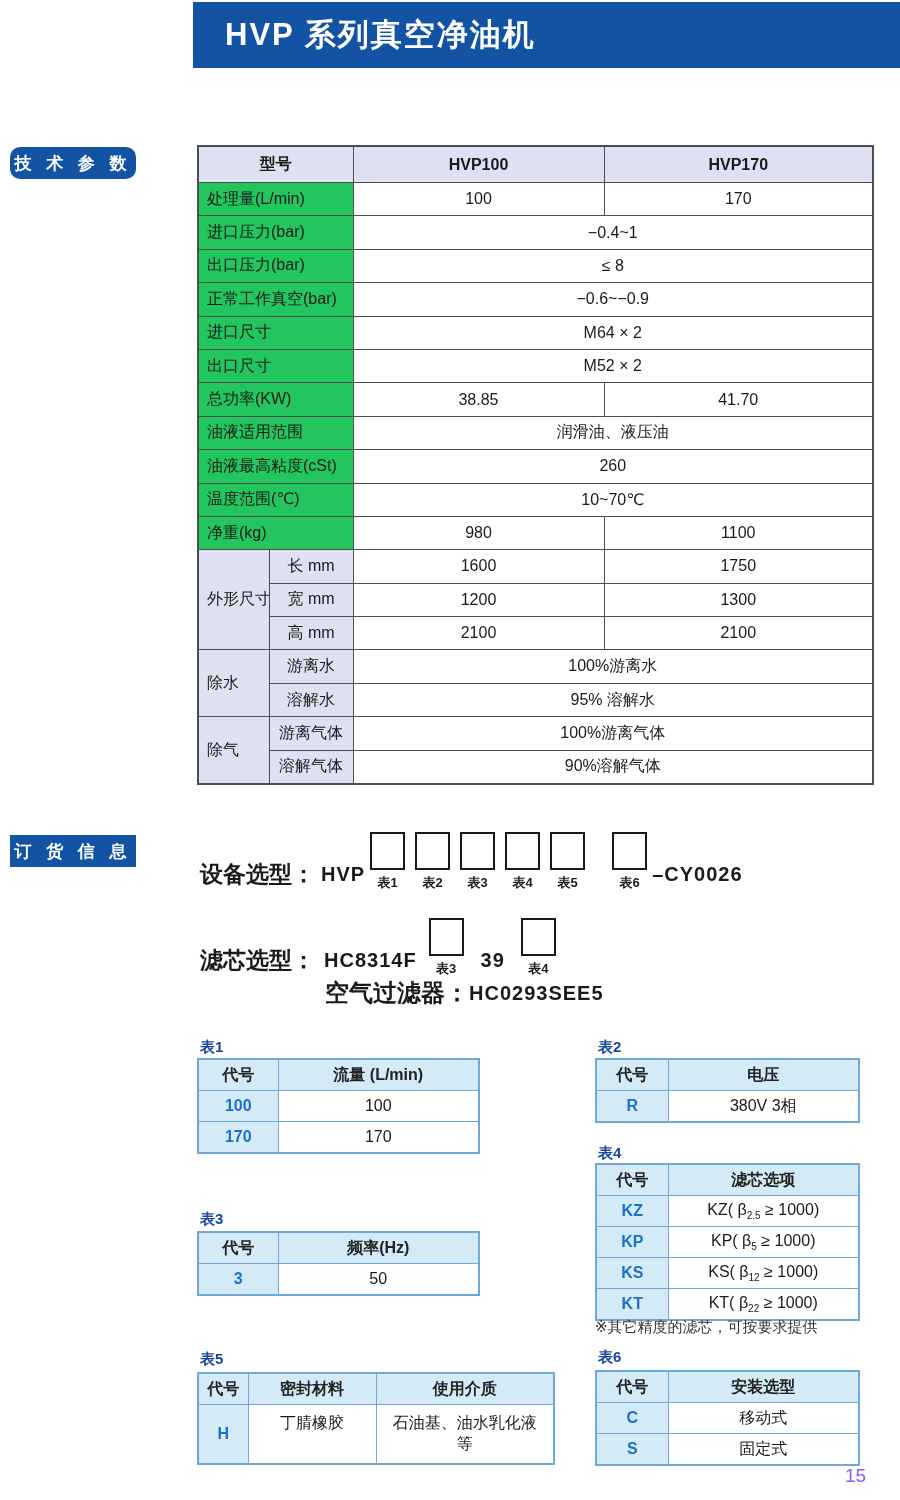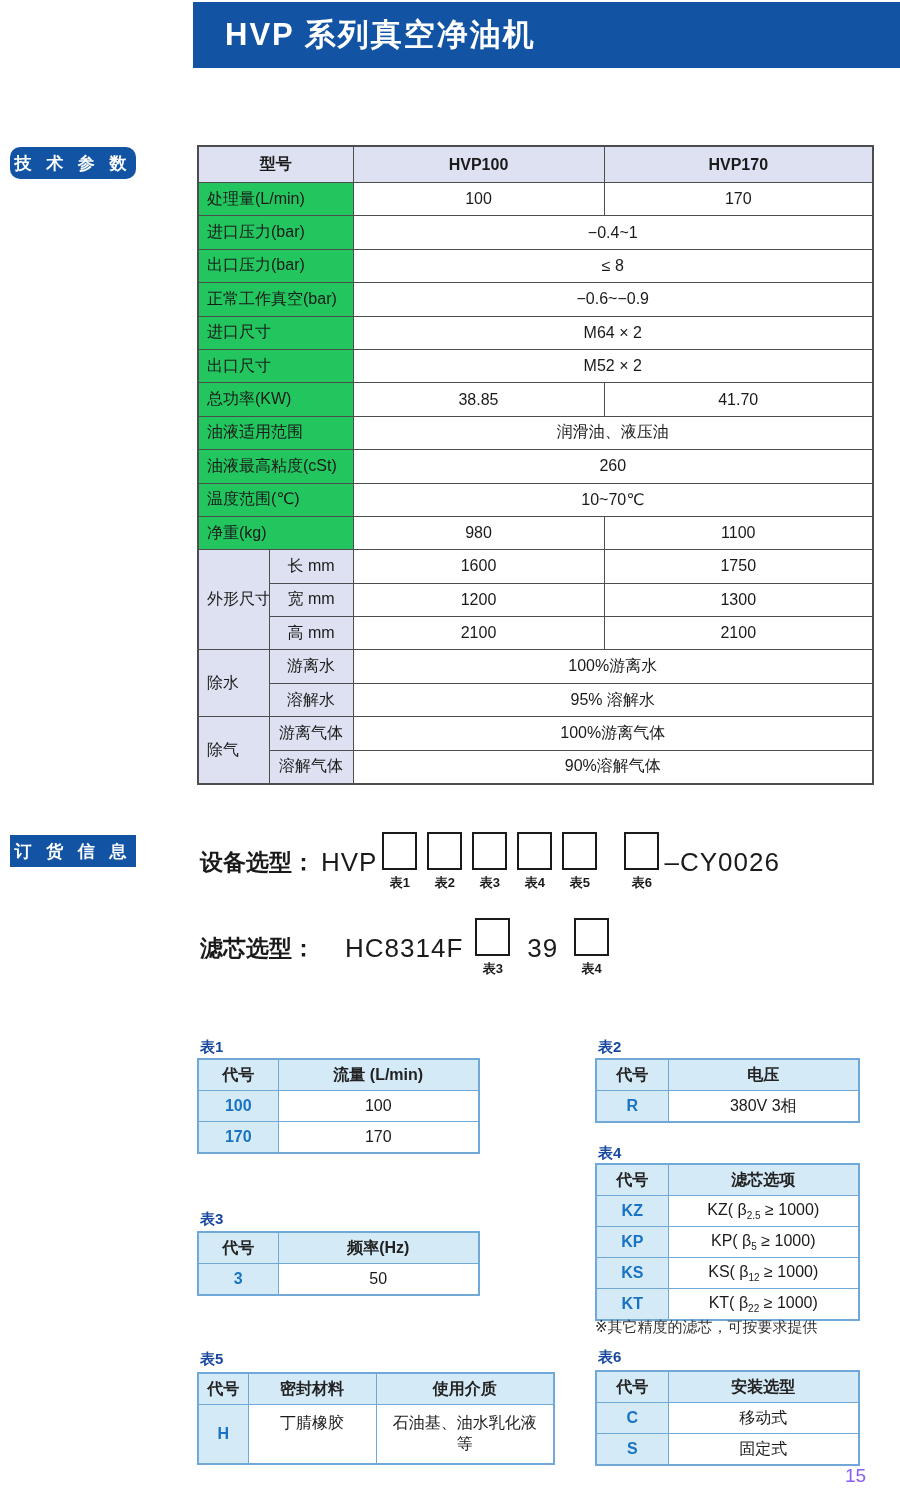--- a/index.html
+++ b/index.html
@@ -33,23 +33,23 @@
     border:1px solid #4d4d4d;height:32.4px;padding:0 4px;
     text-align:center;vertical-align:middle;overflow:hidden;white-space:nowrap;
   }
   table.spec td.lbl{
     background:#22c55e;text-align:left;padding-left:8px;font-weight:500;
   }
   table.spec td.grp{background:#dee1f1;text-align:left;padding-left:8px;font-weight:500;}
   table.spec td.sub{background:#dee1f1;text-align:center;font-weight:500;}
   table.spec tr.hd td{background:#dee1f1;font-weight:bold;height:35px;text-align:center;}
   
-  .order-line{position:absolute;display:flex;align-items:center;}
+  .order-line{position:absolute;display:flex;align-items:flex-end;}
   .ol-label{font-size:23px;font-weight:bold;line-height:36px;white-space:nowrap;}
-  .ol-code{font-size:26px;font-weight:normal;line-height:36px;white-space:nowrap;letter-spacing:1px;}
+  .ol-code{font-size:20px;font-weight:bold;line-height:36px;white-space:nowrap;letter-spacing:1px;}
   .boxwrap{display:inline-flex;flex-direction:column;align-items:center;margin:0 5px;}
   .sel-box{width:31px;height:34px;border:2px solid #1a1a1a;background:#ffffff;}
   .box-label{font-size:13px;font-weight:bold;margin-top:4px;white-space:nowrap;}
   .gap-l{margin-left:22px;}
   
   .mini-title{
     position:absolute;font-size:15px;font-weight:bold;color:#17479e;white-space:nowrap;
   }
   table.mini{
     position:absolute;border-collapse:collapse;table-layout:fixed;
@@ -204,32 +204,36 @@
     </span>
     <span class="boxwrap gap-l">
       <span class="sel-box"></span>
       <span class="box-label">表6</span>
     </span>
     <span class="ol-code">–CY0026</span>
   </div>
 
   <div class="order-line" style="left:200px;top:918px;">
     <span class="ol-label">滤芯选型：</span>
-    <span class="ol-code" style="margin-left:30px;">HC8314F</span>
+    <span class="ol-code" style="margin-left:9px;">HC8314F</span>
     <span class="boxwrap" style="margin-left:12px;">
       <span class="sel-box"></span>
       <span class="box-label">表3</span>
     </span>
     <span class="ol-code" style="margin-left:12px;">39</span>
     <span class="boxwrap" style="margin-left:16px;">
       <span class="sel-box"></span>
       <span class="box-label">表4</span>
     </span>
   </div>
 
+  <div class="order-line" style="left:325px;top:975px;">
+    <span class="ol-label" style="font-size:24px;">空气过滤器：</span>
+    <span class="ol-code">HC0293SEE5</span>
+  </div>
 
   <div class="mini-title" style="left:200px;top:1038px;">表1</div>
   <table class="mini" style="left:197px;top:1058px;width:283px;">
     <colgroup>
         <col style="width:80px">
         <col>
       </colgroup>
     <tbody>
         <tr>
       <td class="h">代号</td>

